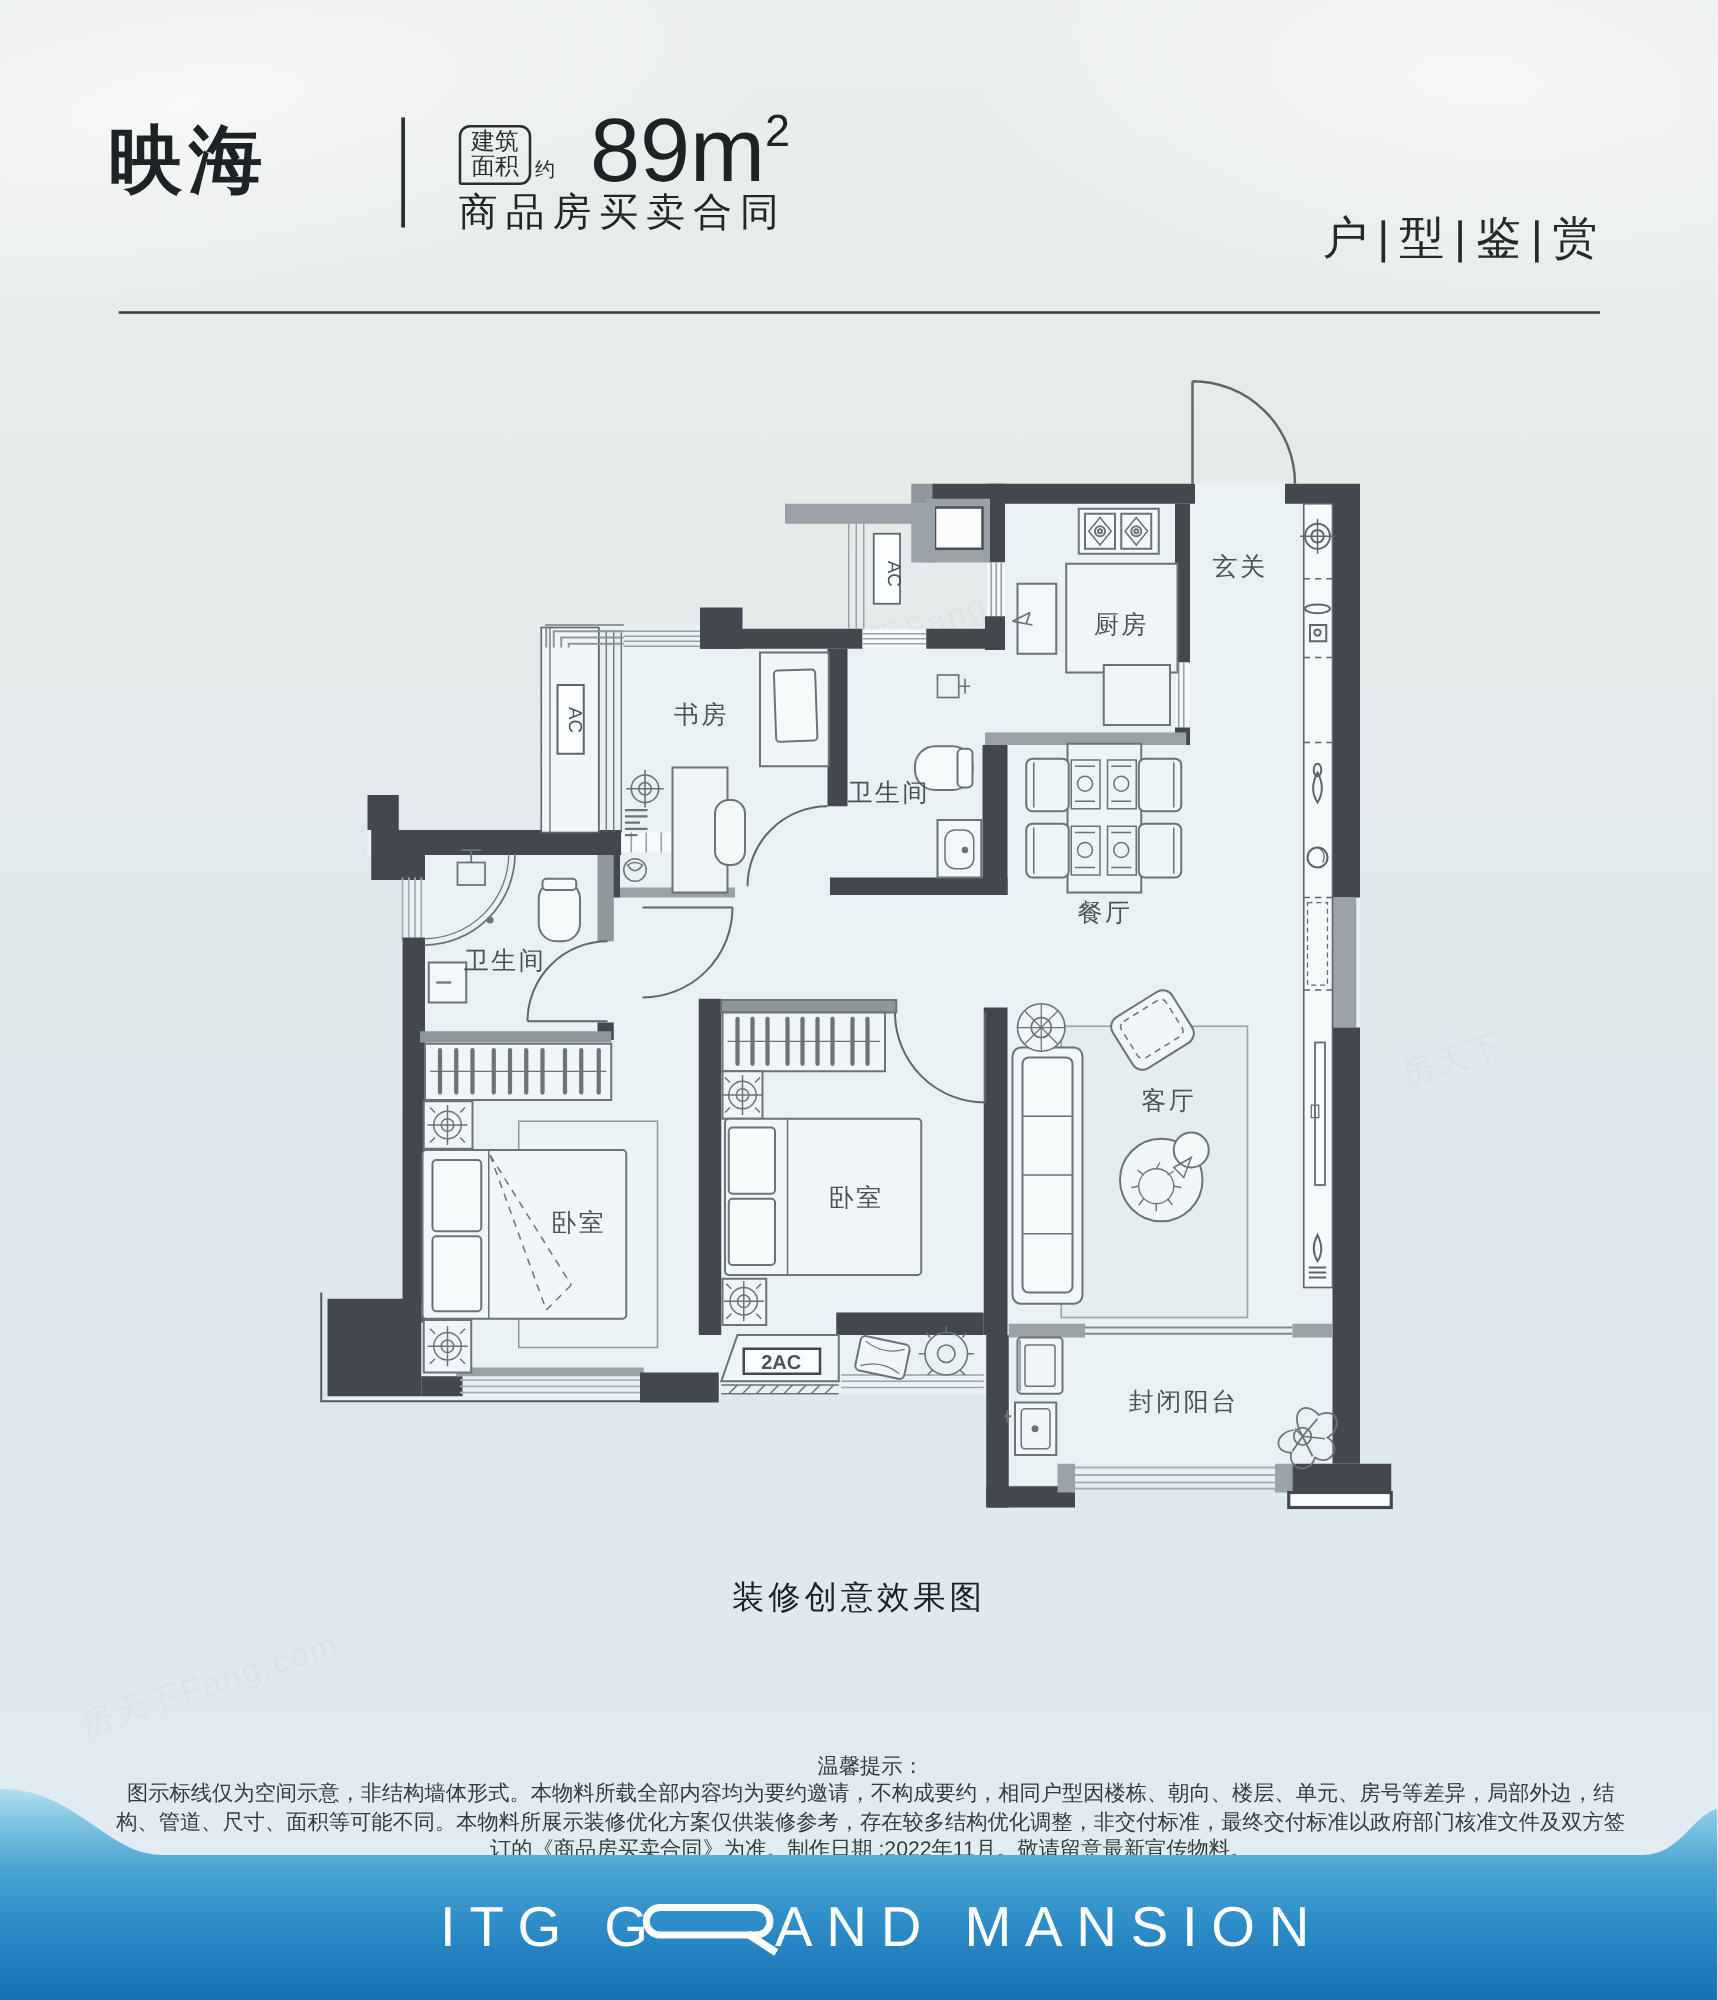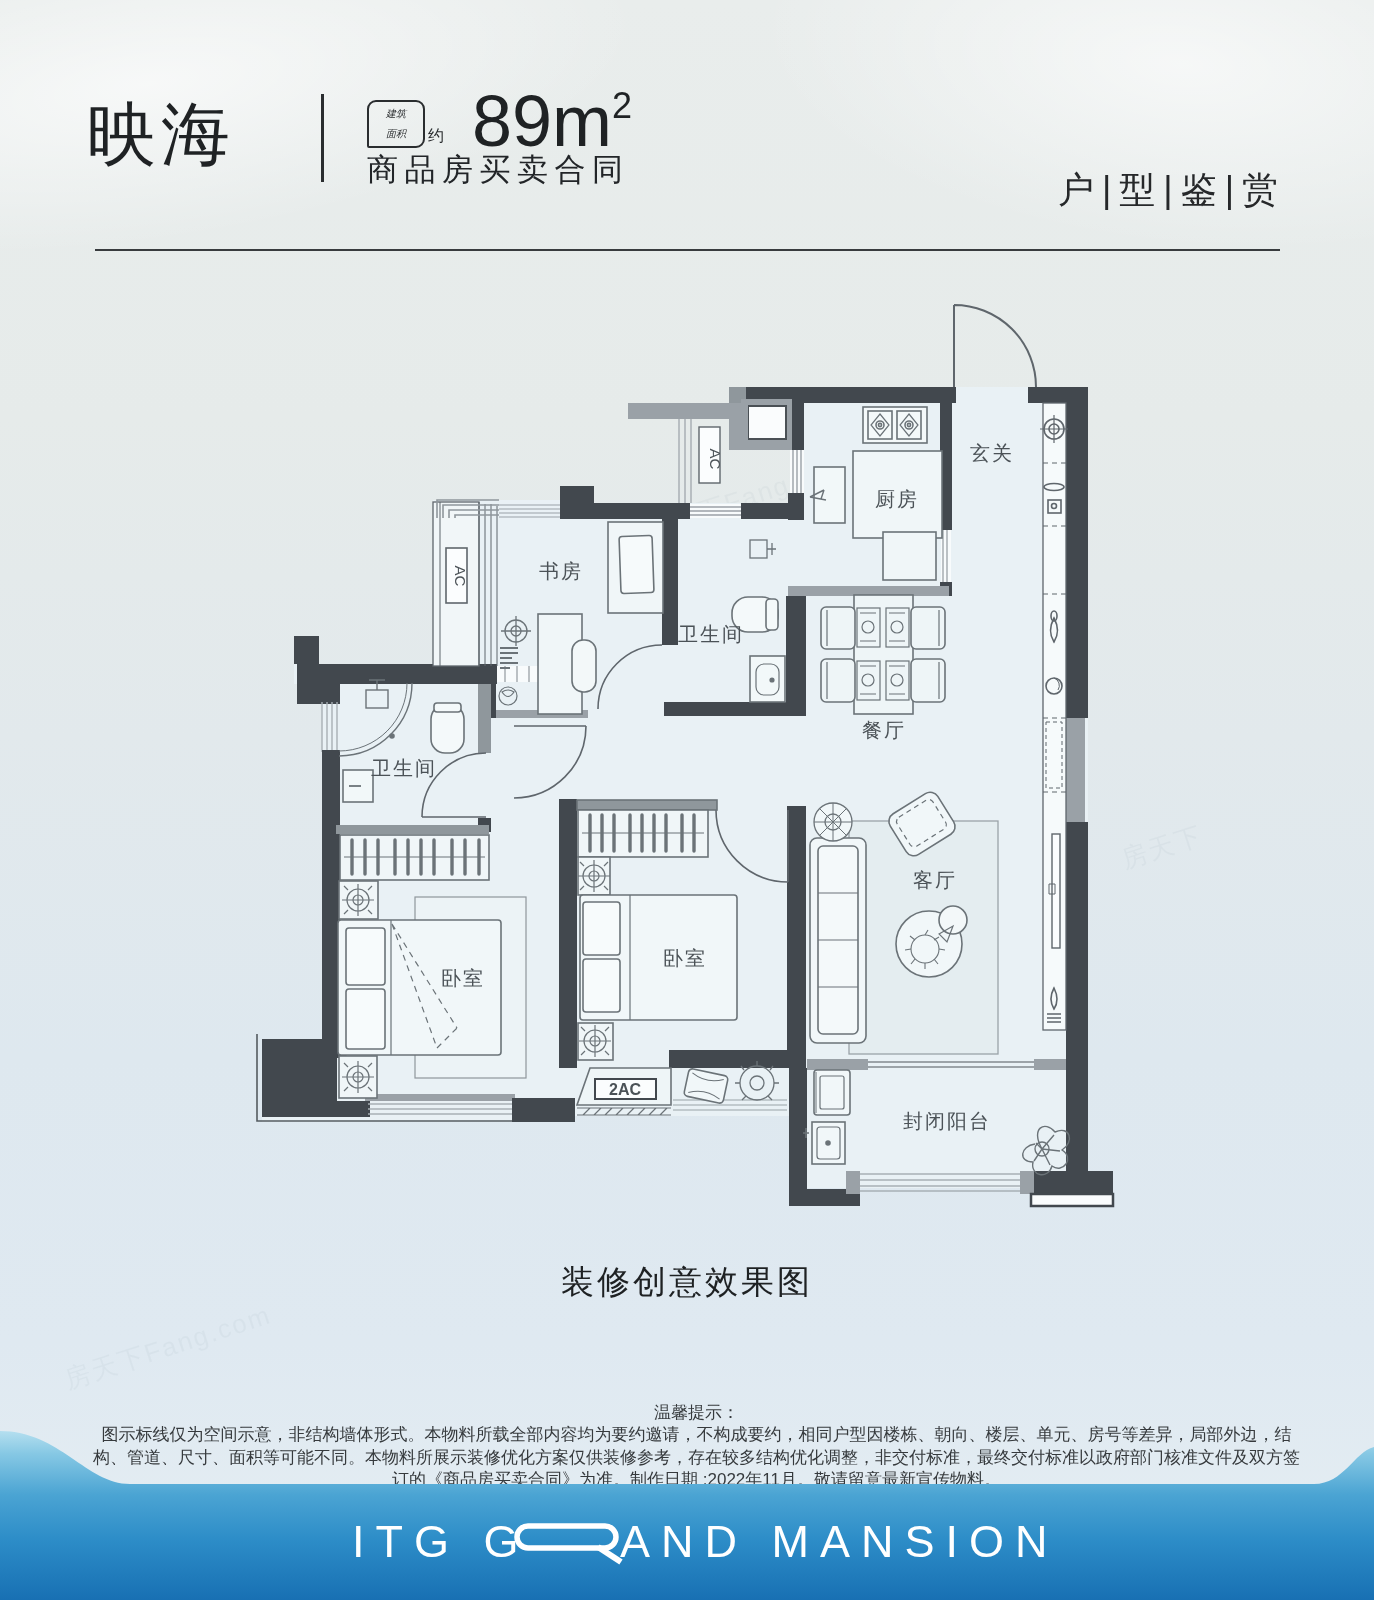--- a/index.html
+++ b/index.html
@@ -15,37 +15,37 @@
 <div class="abs" style="left:-60px;top:-40px;width:700px;height:260px;background:radial-gradient(ellipse at 30% 40%,rgba(255,255,255,0.65),rgba(255,255,255,0) 72%);transform:rotate(-8deg);"></div>
 
 <div class="abs" style="left:760px;top:-60px;width:760px;height:300px;background:radial-gradient(ellipse at 55% 40%,rgba(255,255,255,0.6),rgba(255,255,255,0) 72%);transform:rotate(6deg);"></div>
 
 <div class="wm" style="left:640px;top:480px;">房天下Fang.com</div>
 
 <div class="wm" style="left:60px;top:1330px;">房天下Fang.com</div>
 
 <div class="wm" style="left:1120px;top:830px;">房天下</div>
 
-<div class="abs" style="left:87px;top:89px;font-size:69px;color:#1f2224;letter-spacing:5px;">映海</div>
+<div class="abs" style="left:87px;top:89px;font-size:59px;color:#1f2224;letter-spacing:5px;font-weight:bold;">映海</div>
 
 <div class="abs" style="left:321px;top:94px;width:3px;height:88px;background:#2a2d2f;"></div>
 
-<div class="abs" style="left:367px;top:100px;width:54px;height:42px;border:2.5px solid #2a2d2f;border-radius:9px 9px 9px 2px;font-size:10px;line-height:20px;text-align:center;color:#2a2d2f;padding-top:2px;font-style:italic;">建筑<br>面积</div>
+<div class="abs" style="left:367px;top:100px;width:54px;height:42px;border:2.5px solid #2a2d2f;border-radius:9px 9px 9px 2px;font-size:19px;line-height:20px;text-align:center;color:#2a2d2f;padding-top:2px;">建筑<br>面积</div>
 
 <div class="abs" style="left:428px;top:126px;font-size:16px;color:#2a2d2f;">约</div>
 
 <div class="abs" style="left:472px;top:80px;font-size:72px;color:#1f2224;">89m<span style="font-size:36px;vertical-align:28px;">2</span></div>
 
 <div class="abs" style="left:367px;top:149px;font-size:31px;color:#222528;letter-spacing:6.5px;">商品房买卖合同</div>
 
 <div class="abs" style="left:1058px;top:146px;font-size:36px;color:#26282a;letter-spacing:0px;margin-top:20px;">户<span style="padding:0 8px;font-weight:100;">|</span>型<span style="padding:0 8px;">|</span>鉴<span style="padding:0 8px;">|</span>赏</div>
 
 <div class="abs" style="left:95px;top:249px;width:1185px;height:2px;background:#383b3e;"></div>
 
-<div class="abs" style="left:0px;top:1260px;width:1374px;text-align:center;font-size:33px;color:#1e2123;letter-spacing:3px;">装修创意效果图</div>
+<div class="abs" style="left:0px;top:1260px;width:1374px;text-align:center;font-size:26px;color:#1e2123;letter-spacing:3px;">装修创意效果图</div>
 
 <div class="abs" style="left:93px;top:1402px;white-space:nowrap;font-size:17px;line-height:22.3px;color:#363a3d;text-align:center;">温馨提示：<br>图示标线仅为空间示意，非结构墙体形式。本物料所载全部内容均为要约邀请，不构成要约，相同户型因楼栋、朝向、楼层、单元、房号等差异，局部外边，结<br>构、管道、尺寸、面积等可能不同。本物料所展示装修优化方案仅供装修参考，存在较多结构优化调整，非交付标准，最终交付标准以政府部门核准文件及双方签<br>订的《商品房买卖合同》为准。制作日期 :2022年11月。敬请留意最新宣传物料。</div>
 <svg class="abs" style="left:0;top:0;" width="1374" height="1600" viewBox="0 0 1374 1600">
 <defs>
 <linearGradient id="band" x1="0" y1="1430" x2="0" y2="1600" gradientUnits="userSpaceOnUse">
 <stop offset="0" stop-color="#b7e0f0"></stop>
         <stop offset="0.14" stop-color="#86c8e4"></stop>
 <stop offset="0.38" stop-color="#4ba4d3"></stop>
         <stop offset="0.64" stop-color="#2d8dc8"></stop>
 <stop offset="1" stop-color="#1870b3"></stop>

